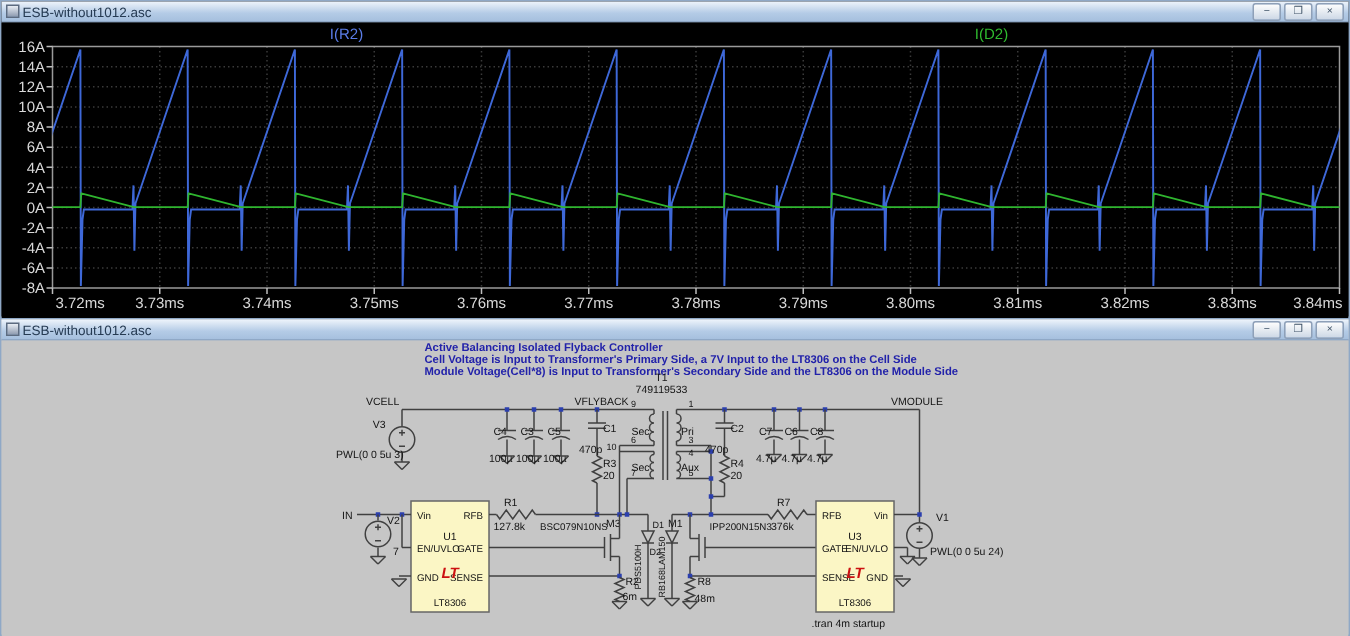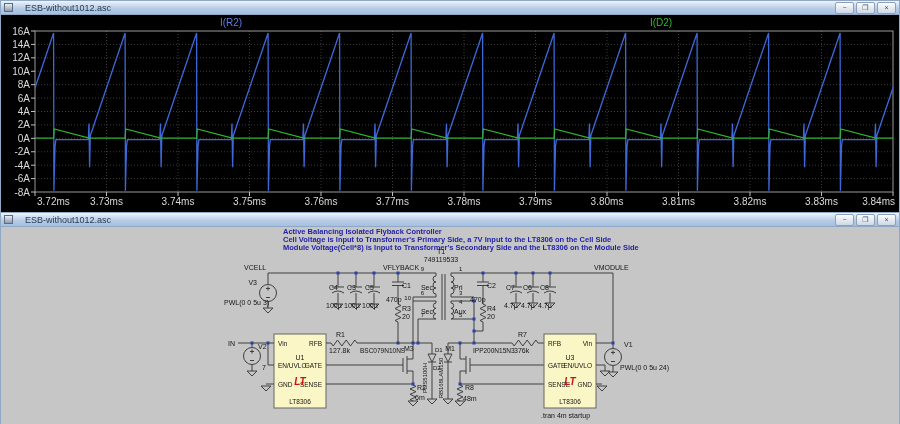--- a/index.html
+++ b/index.html
@@ -3,21 +3,21 @@
 <meta charset="utf-8">
 <style>
   html,body{margin:0;padding:0;background:#888;}
   .app{width:900px;height:424px;position:relative;background:#d4d0c8;
        font-family:"Liberation Sans",sans-serif;overflow:hidden;}
   .win{position:absolute;left:0;width:900px;box-sizing:border-box;
        border:1px solid #8fa8c6;}
   .plotwin{top:0;height:212px;background:#000;}
   .schwin{top:212px;height:212px;background:#c6c6c6;}
   .titlebar{height:13px;background:linear-gradient(#eef4fb,#b4cbe6 60%,#a6c0de);
-       display:flex;align-items:center;padding:0 3px;gap:12px;
+       display:flex;align-items:center;padding:0 3px;gap:2px;
        border-bottom:1px solid #8fa8c6;}
   .wicon{width:9px;height:9px;flex:0 0 9px;
        background:linear-gradient(#e8edf4,#8e9bb0);border:1px solid #5c6b80;box-sizing:border-box;}
   .wtitle{font-size:9px;color:#253a52;flex:1;line-height:12px;white-space:nowrap;overflow:hidden;}
   .wbtns{display:flex;gap:2px;}
   .wbtn{width:17px;height:10px;font-size:7px;line-height:9px;text-align:center;
        background:linear-gradient(#fdfdfd,#cdd8e6);border:1px solid #8ea0b8;
        border-radius:2px;color:#3d5166;cursor:default;}
   svg{display:block;}
   text{font-family:"Liberation Sans",sans-serif;}

